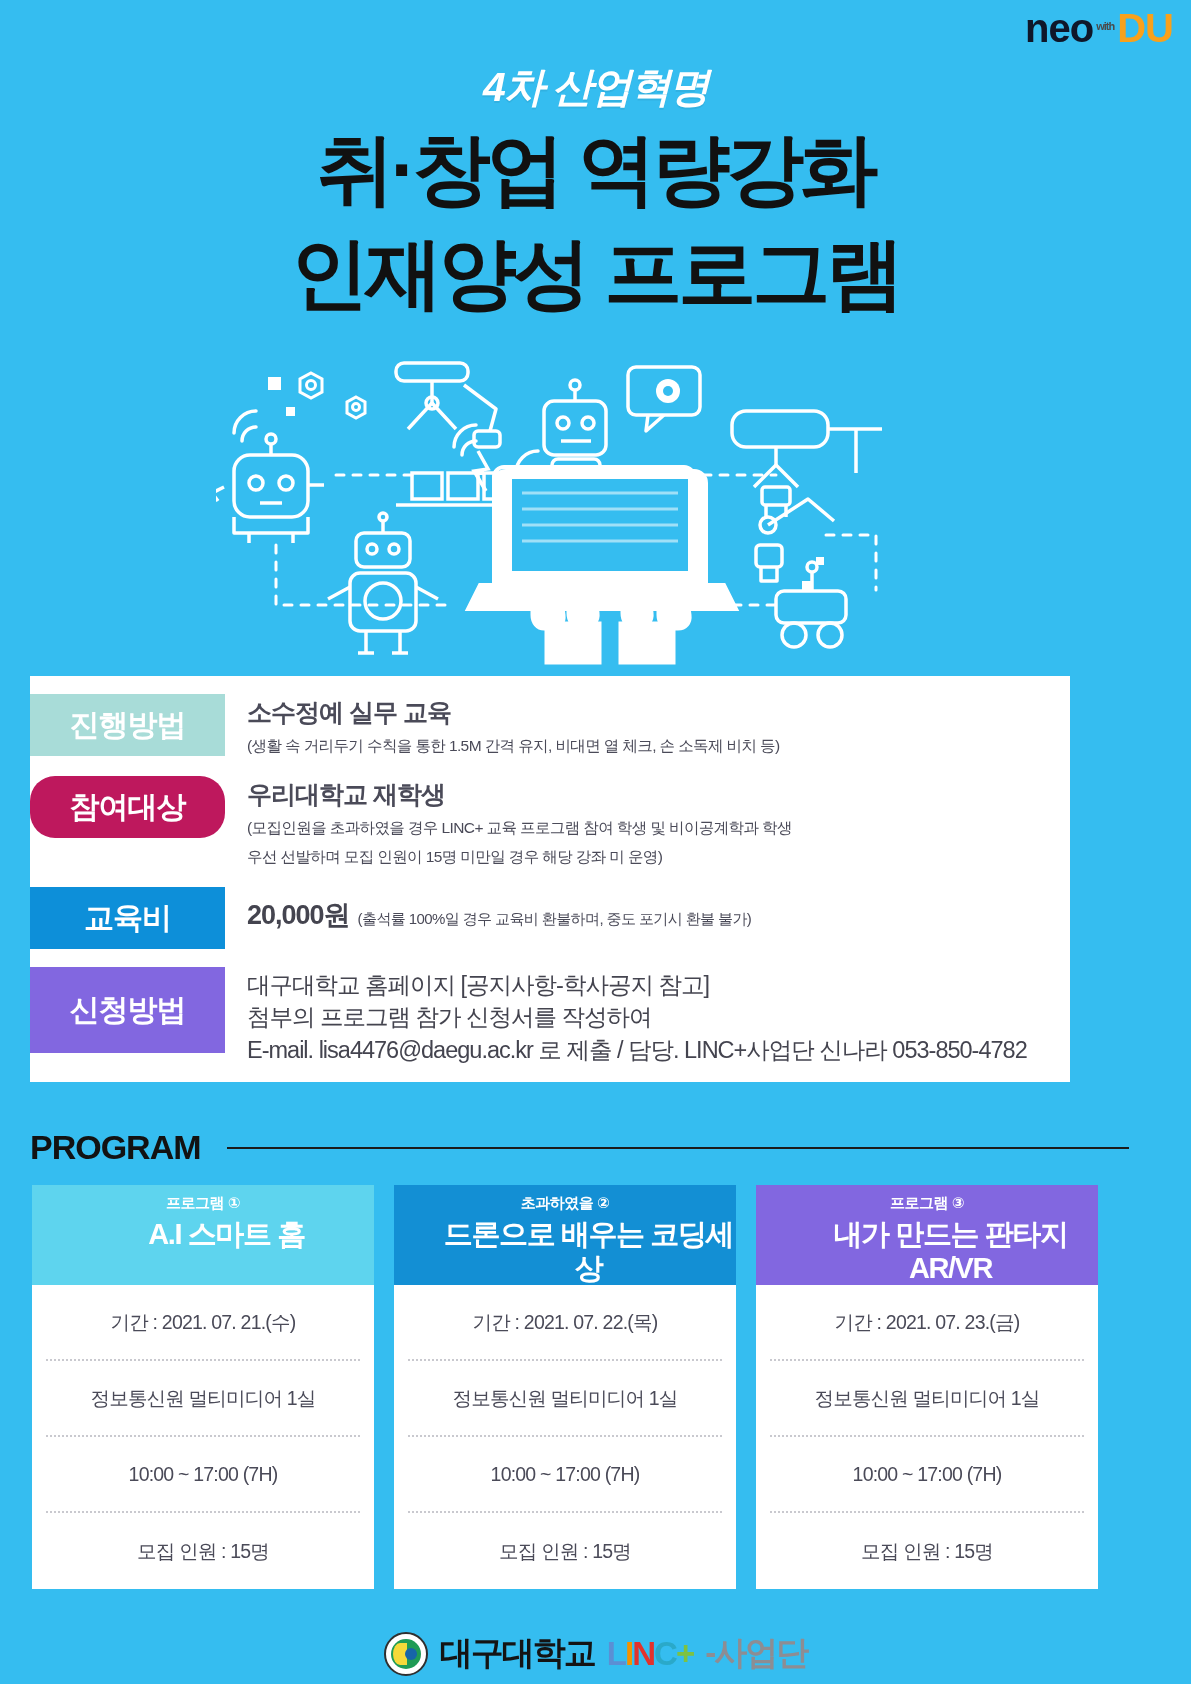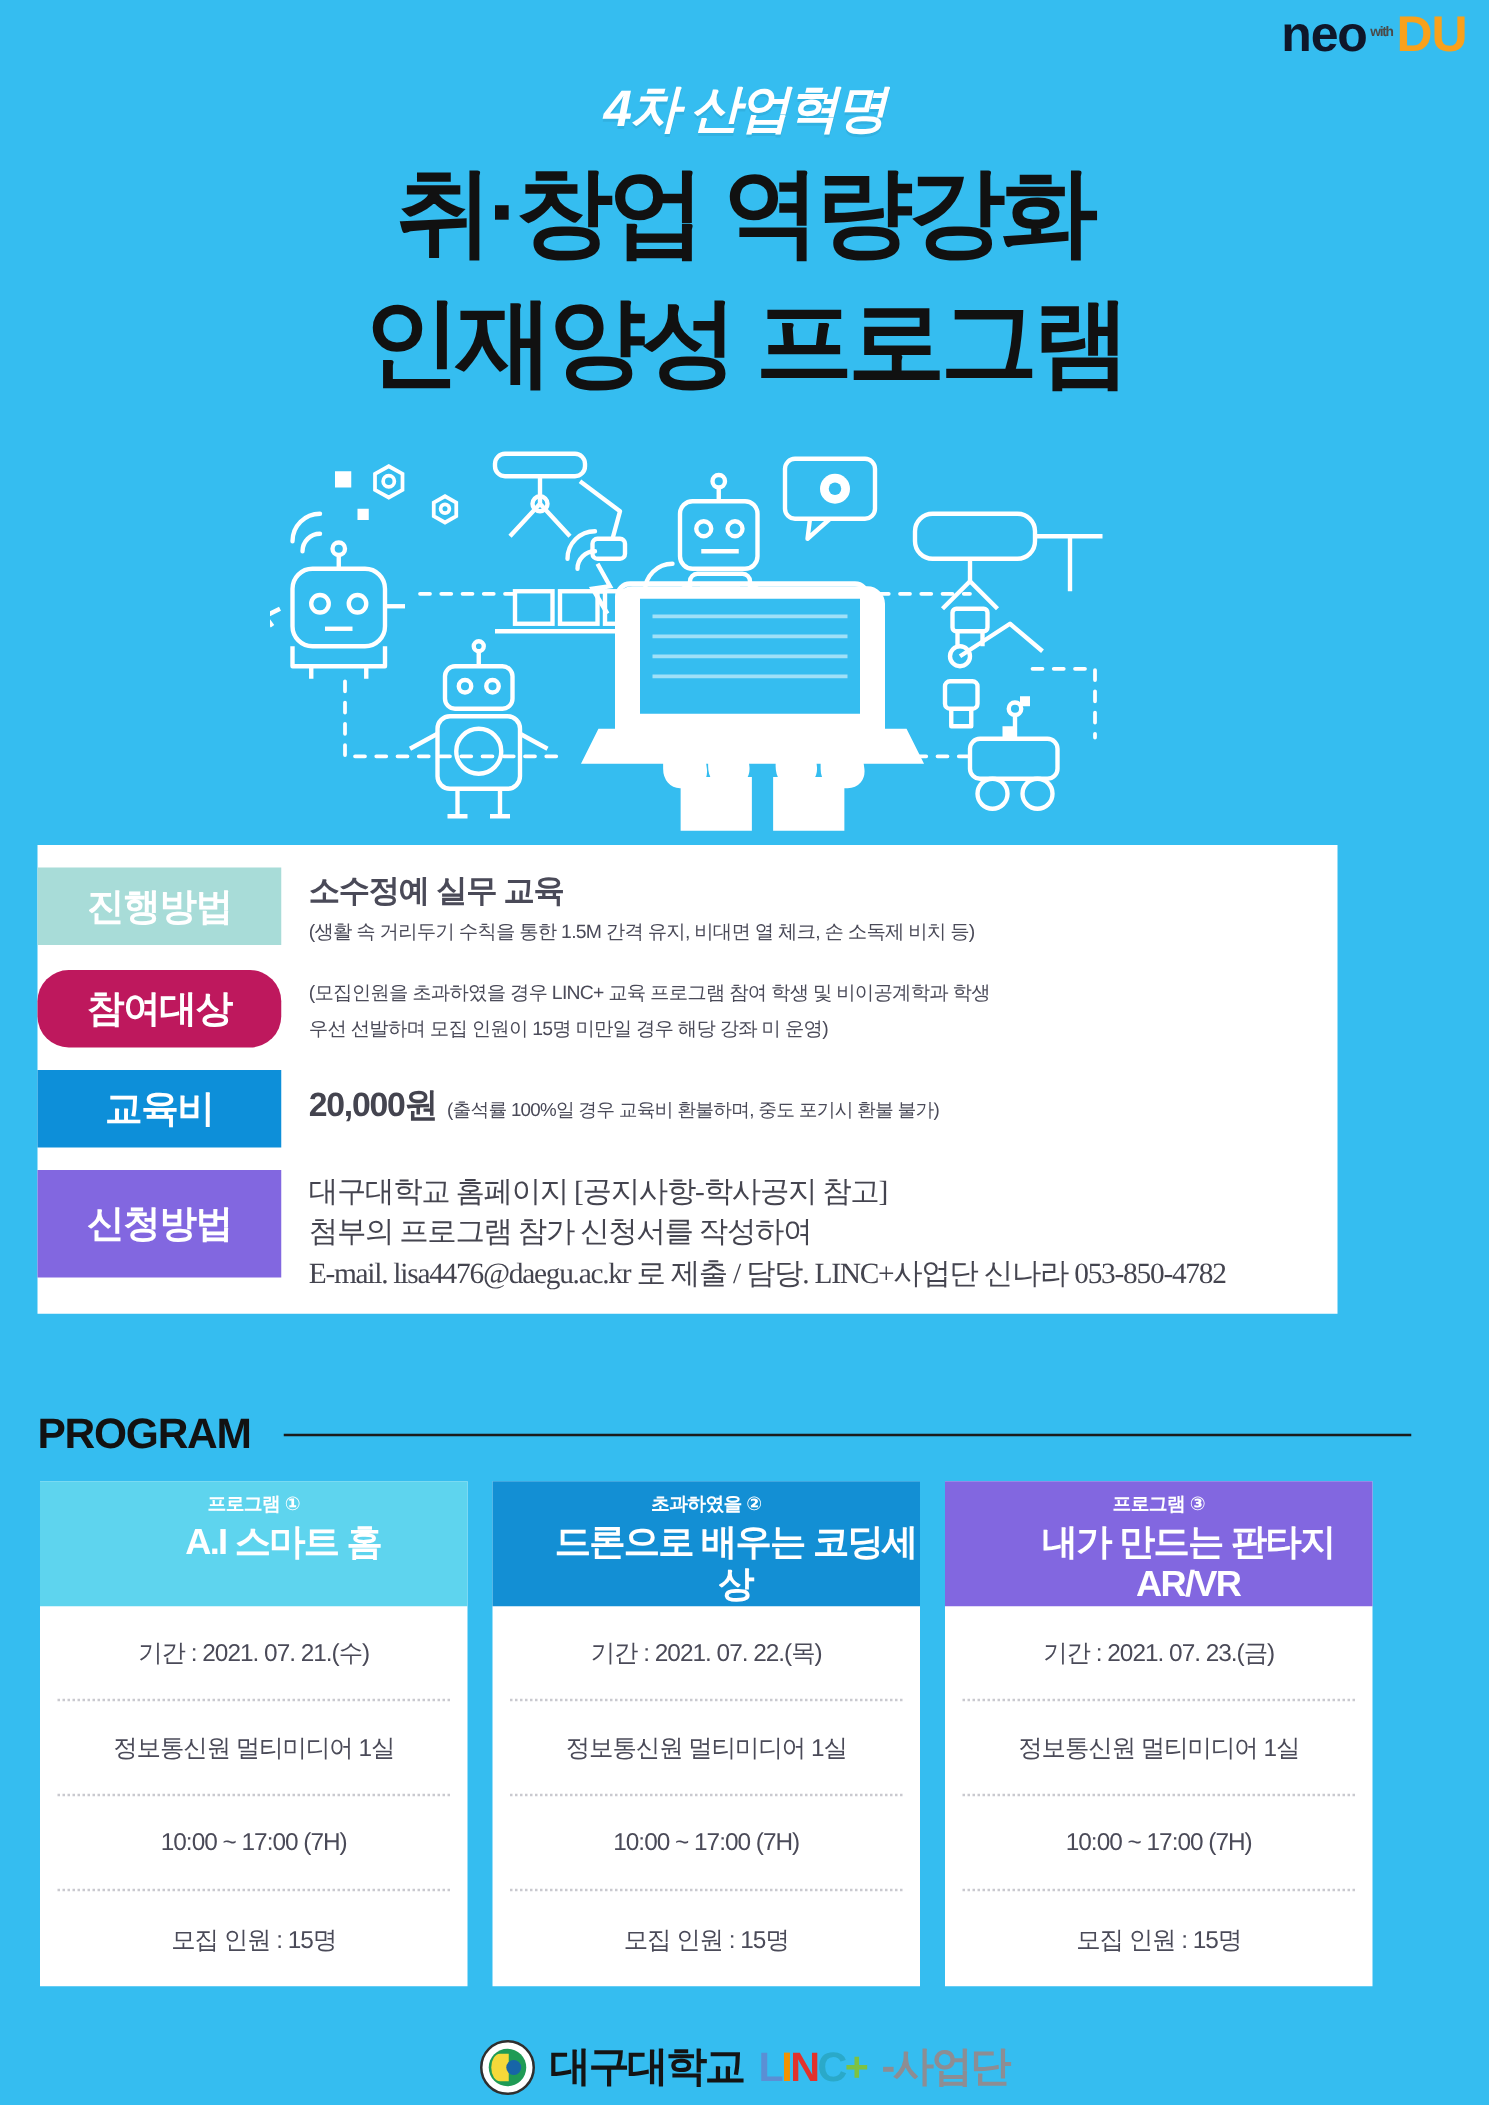--- a/index.html
+++ b/index.html
@@ -55,21 +55,21 @@
   .badge-method  { background: #a8dcd8; }
   .badge-target  { background: #be185d; border-radius: 25px; }
   .badge-fee     { background: #0d8fd9; }
   .badge-apply   { background: #8267e0; height: 86px; }
   .info-body { flex: 1; padding-left: 22px; padding-top: 2px; }
   .info-head { font-size: 25px; font-weight: 700; color: #4a4a58; letter-spacing: -1px; }
   .info-sub  { font-size: 15.5px; color: #4a4a58; letter-spacing: -0.6px; margin-top: 5px; line-height: 1.55; }
   .fee-line { display: flex; align-items: baseline; gap: 8px; padding-top: 8px; }
   .fee-amount { font-size: 27px; font-weight: 700; color: #44444f; letter-spacing: -1px; }
   .fee-note { font-size: 15px; color: #4a4a58; letter-spacing: -0.6px; }
-  .apply-line { font-size: 23.5px; color: #44444f; letter-spacing: -1px; line-height: 1.38; font-family: Liberation Serif, serif; }
+  .apply-line { font-size: 23.5px; color: #44444f; letter-spacing: -1px; line-height: 1.38; }
 
   
   .program-head { position: absolute; top: 1128px; left: 30px; width: 1130px; display: flex; align-items: center; }
   .program-head .label { font-size: 34px; font-weight: 900; color: #121212; letter-spacing: -1px; }
   .program-head .rule { flex: 1; height: 2px; background: #1b1b1b; margin-left: 26px; margin-right: 31px; }
 
   
   .cards { position: absolute; top: 1185px; left: 32px; display: flex; gap: 20px; }
   .card { width: 342px; background: #ffffff; }
   .card-top { height: 100px; color: #ffffff; text-align: center; padding-top: 9px; }
@@ -270,20 +270,21 @@
     <div class="info-badge badge-method">진행방법</div>
     <div class="info-body">
       <div class="info-head">소수정예 실무 교육</div>
       <div class="info-sub">(생활 속 거리두기 수칙을 통한 1.5M 간격 유지, 비대면 열 체크, 손 소독제 비치 등)</div>
     </div>
   </div>
 
   <div class="info-row">
     <div class="info-badge badge-target">참여대상</div>
     <div class="info-body">
+      <div class="info-head">우리대학교 재학생</div>
       <div class="info-sub">(모집인원을 초과하였을 경우 LINC+ 교육 프로그램 참여 학생 및 비이공계학과 학생</div>
       <div class="info-sub">우선 선발하며 모집 인원이 15명 미만일 경우 해당 강좌 미 운영)</div>
     </div>
   </div>
 
   <div class="info-row">
     <div class="info-badge badge-fee">교육비</div>
     <div class="info-body">
       <div class="fee-line">
         <span class="fee-amount">20,000원</span>

